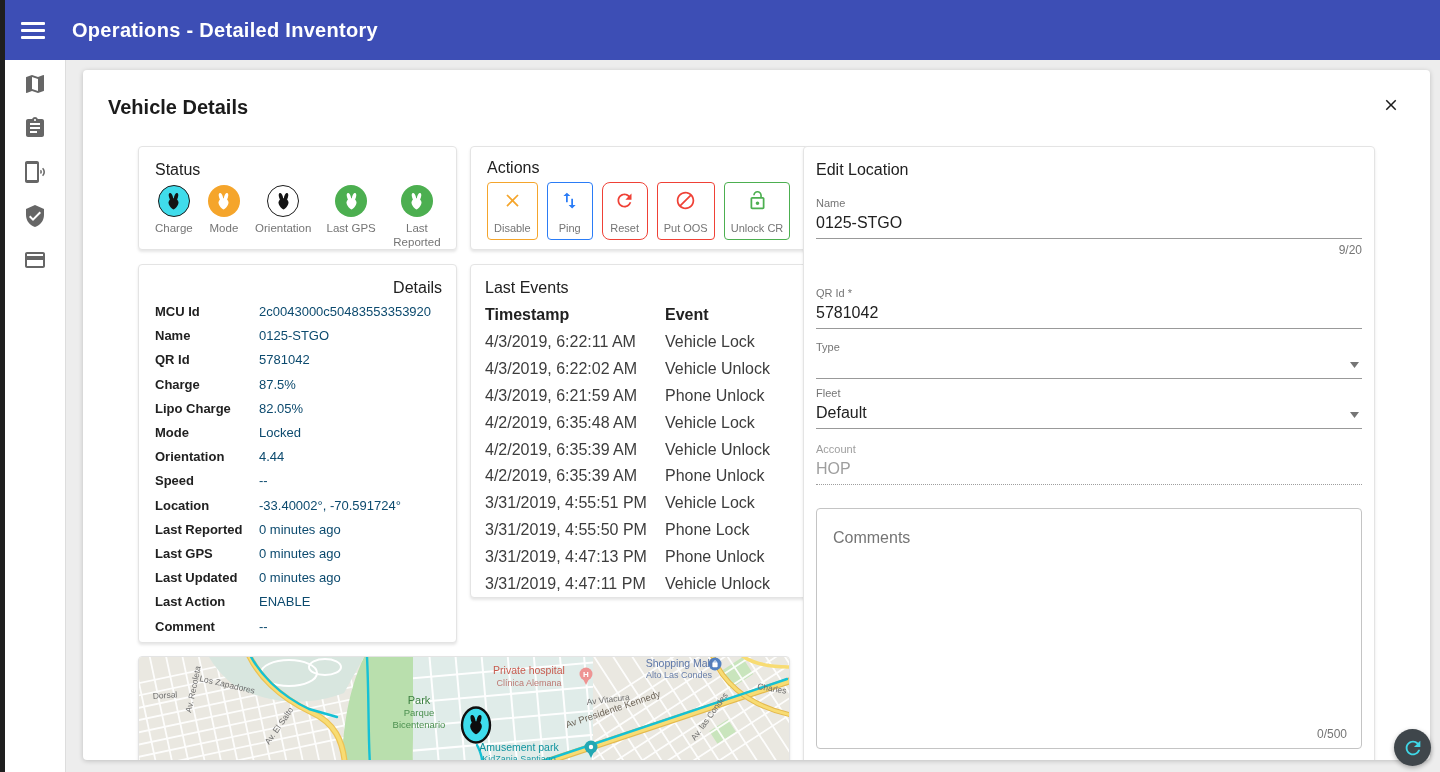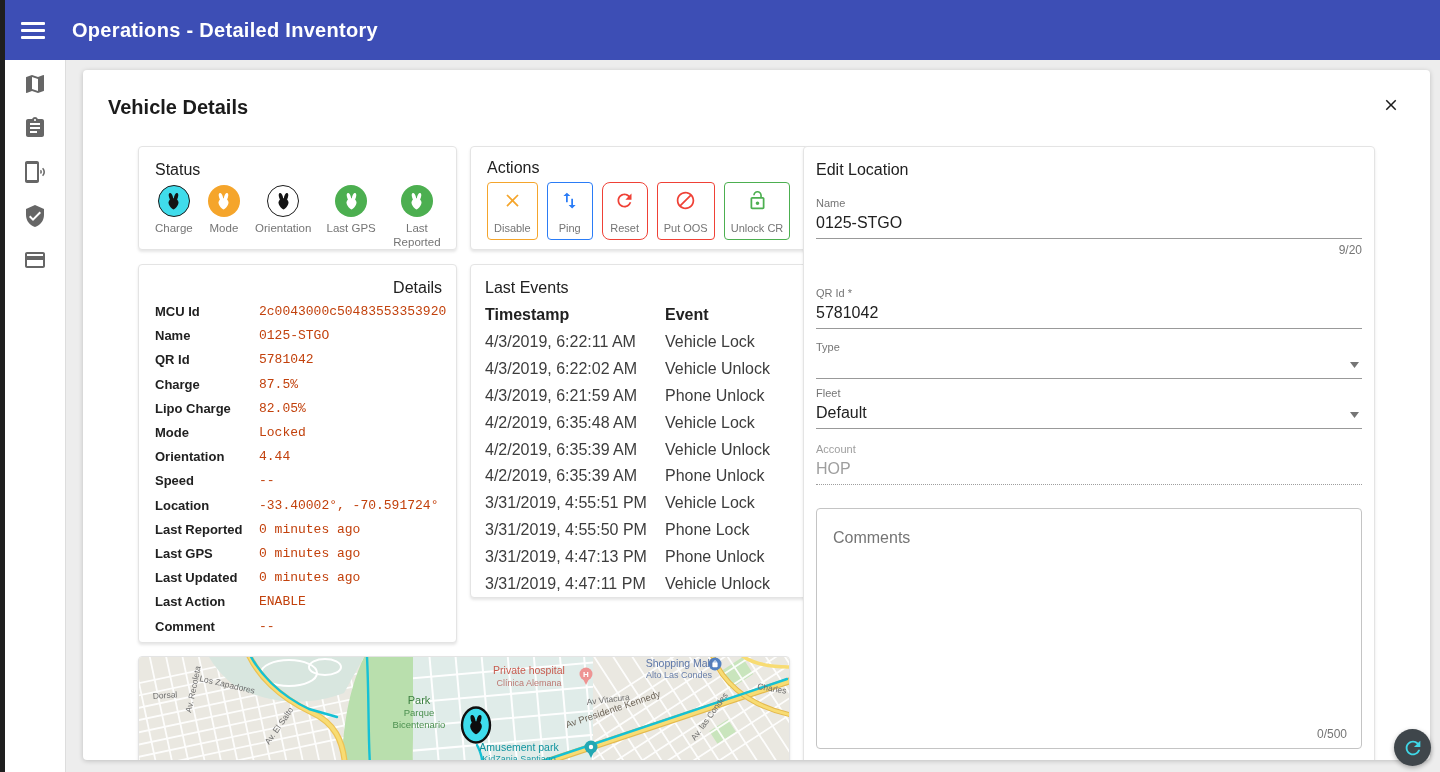--- a/index.html
+++ b/index.html
@@ -51,21 +51,21 @@
   .action-btns { display:flex; gap:9px; margin-top:5px; }
   .action-btn { border:1.5px solid; border-radius:4px; background:#fff; min-width:46px; height:58px; padding:7px 6px 5px; display:flex; flex-direction:column; align-items:center; justify-content:space-between; cursor:pointer; }
   .action-btn svg { width:21px; height:21px; fill:currentColor; }
   .action-label { font-size:11px; color:#757575; white-space:nowrap; }
 
   
   .details-card { height:379px; padding:14px 14px 0 16px; }
   .details-card .card-title { margin-bottom:3px;text-align:right; }
   .detail-row { display:grid; grid-template-columns:104px 1fr; font-size:13px; line-height:24.2px; }
   .detail-label { color:#212121; font-weight:bold; }
-  .detail-value { color:#c2410c;font-family:Liberation Mono, monospace; }
+  .detail-value { color:#0c4a6e; }
 
   
   .events-card { height:334px; padding:14px 12px 0 14px; overflow:hidden; }
   .events-table { margin-top:5px; font-size:16px; }
   .event-row { display:grid; grid-template-columns:180px 1fr; line-height:26.9px; color:#3d3d3d; }
   .event-row.head { color:#212121; font-weight:bold; }
 
   
   .map-card { width:652px; height:108px; margin-top:13px; border-radius:4px; overflow:hidden; border:1px solid #e4e4e4; box-shadow:0 2px 3px rgba(0,0,0,.10); cursor:grab; }
   .map-card svg { display:block; }

